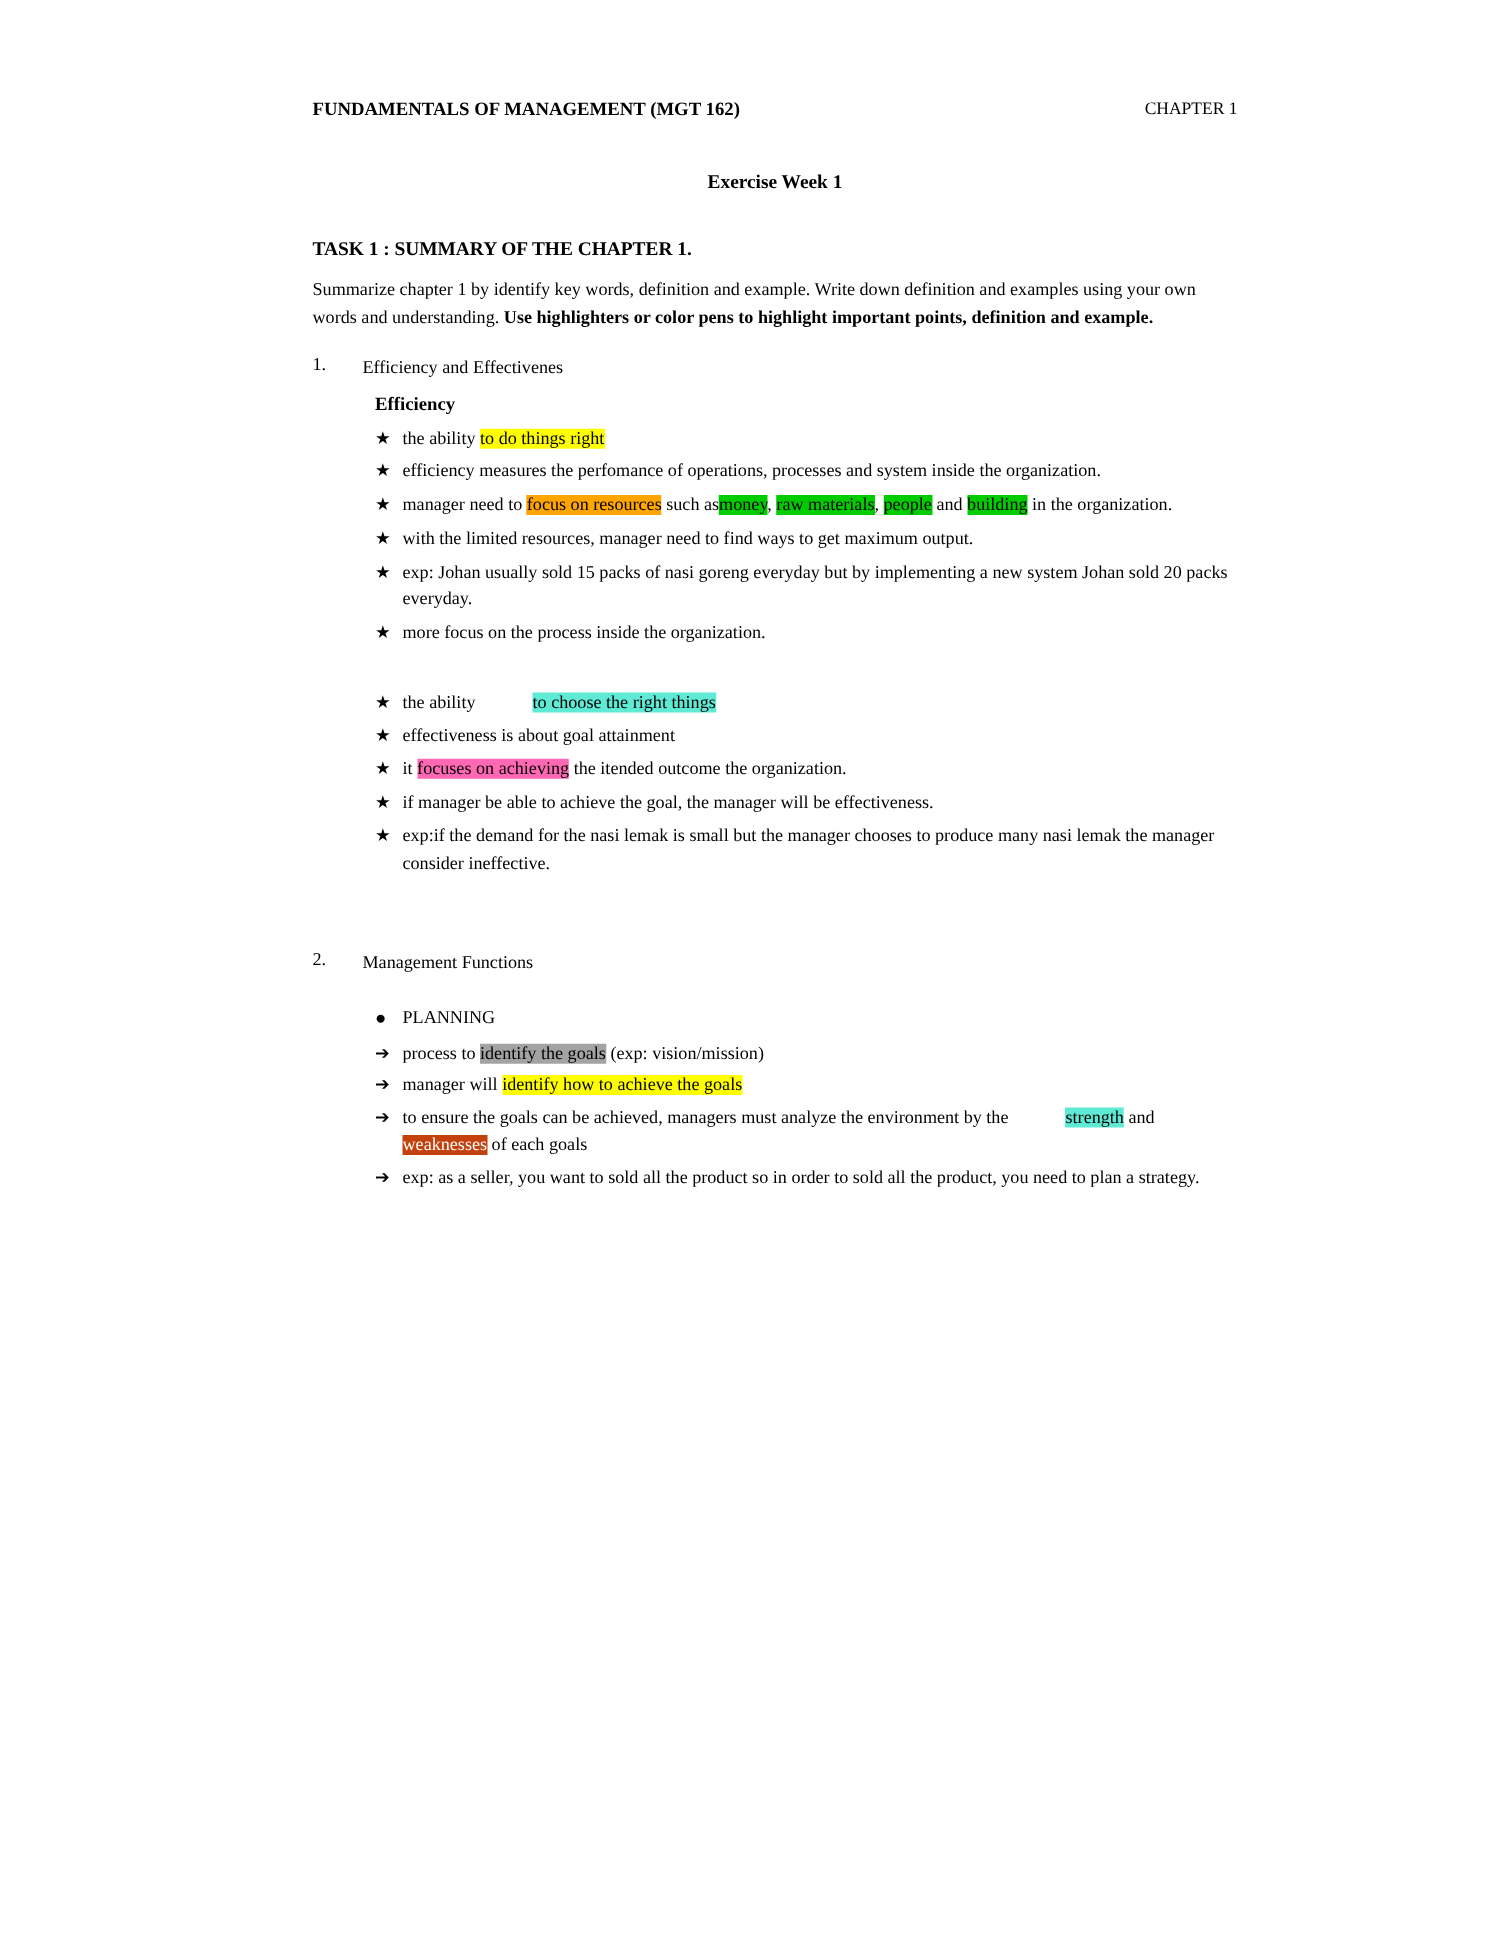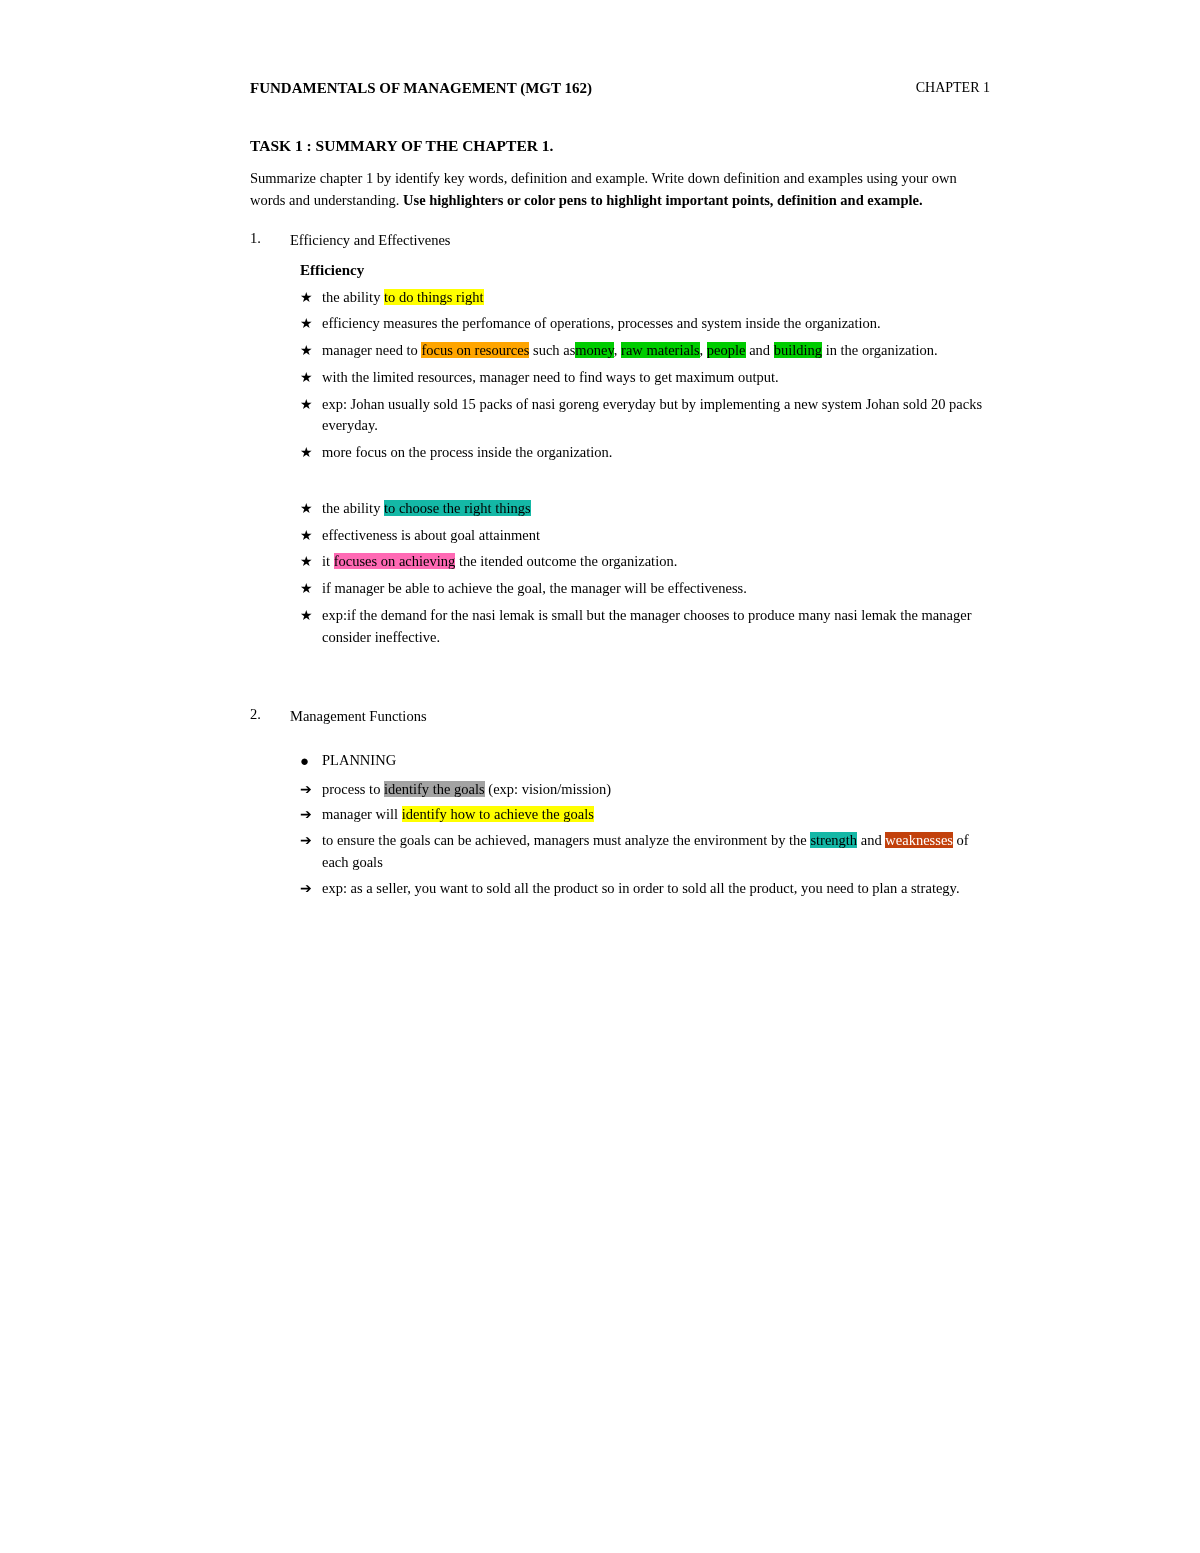--- a/index.html
+++ b/index.html
@@ -90,21 +90,22 @@
       background-color: #ffff00;
     }
     .highlight-orange {
       background-color: #ffa500;
     }
     .highlight-green {
       background-color: #00cc00;
       color: #000;
     }
     .highlight-cyan {
-      background-color: #14b8a6;
+      background-color: #5eead4;
+      margin-left: 42px;
     }
     .highlight-pink {
       background-color: #ff69b4;
     }
     .highlight-red {
       background-color: #c2410c;
       color: #fff;
     }
     .spacer {
       height: 24px;
@@ -158,20 +159,21 @@
 </head>
 <body>
 
 <div class="page">
 
   <div class="header">
     <div class="title-main">FUNDAMENTALS OF MANAGEMENT (MGT 162)</div>
     <div class="chapter-label">CHAPTER 1</div>
   </div>
 
+  <div class="exercise-title">Exercise Week 1</div>
 
   <div class="task-heading">TASK 1 : SUMMARY OF THE CHAPTER 1.</div>
 
   <p class="intro-text">
     <span>Summarize chapter 1 by identify key words, definition and example. Write down  definition and examples using your own words and understanding.</span>
     <span> </span>
     <strong>Use highlighters or color pens  to highlight important points, definition and example.</strong>
   </p>
 
   <div class="numbered-item">

